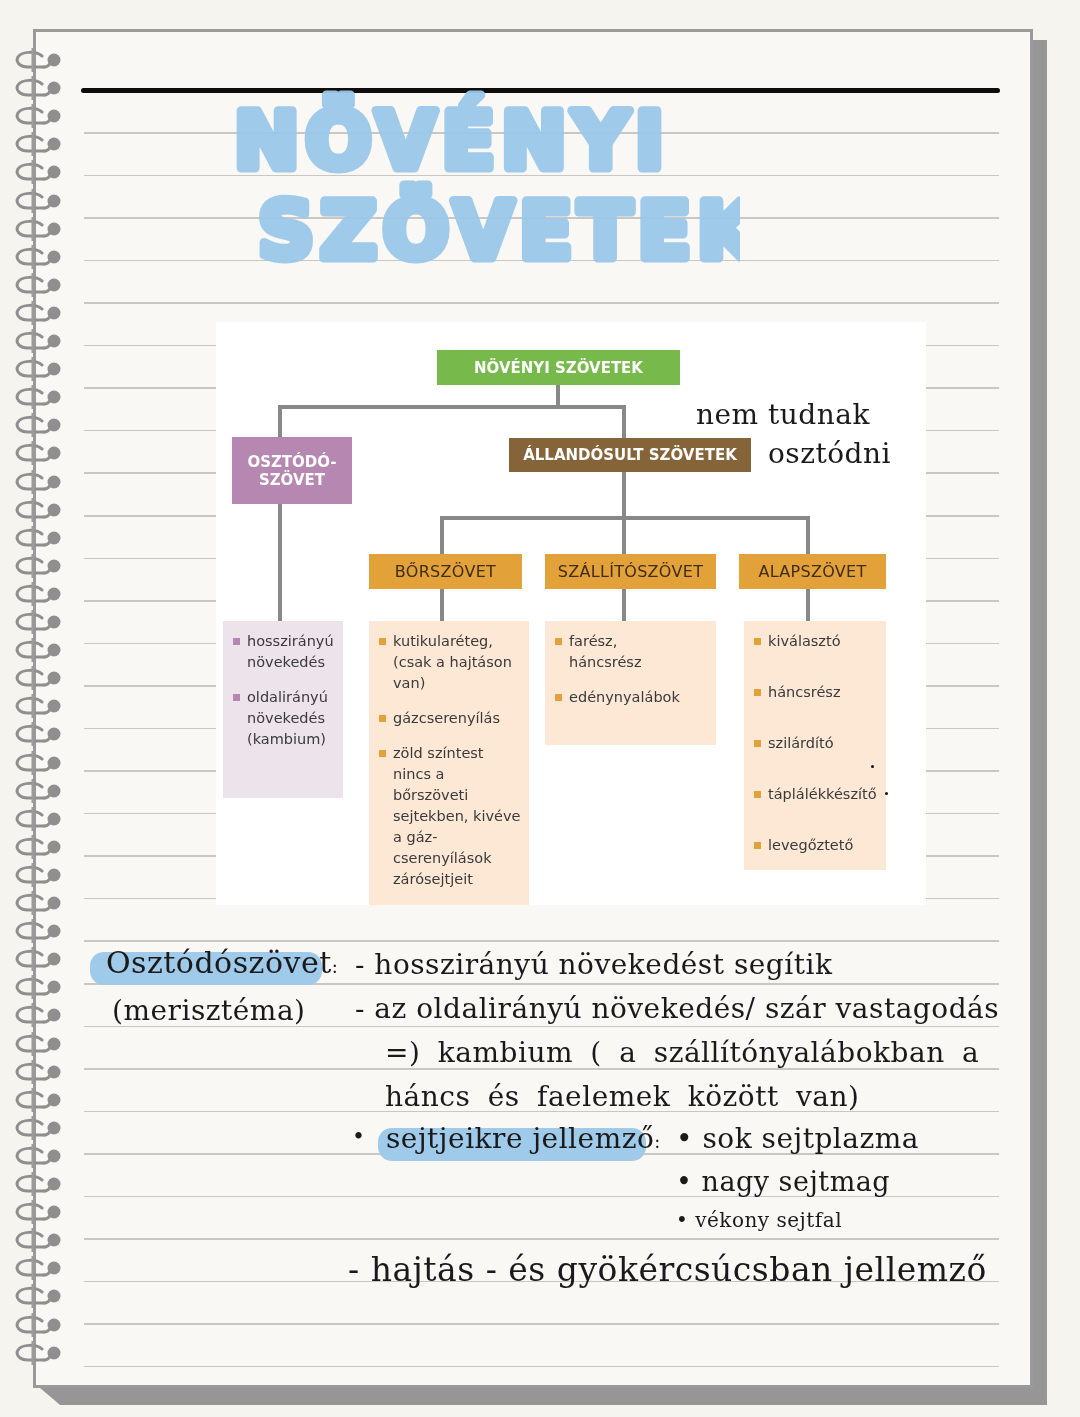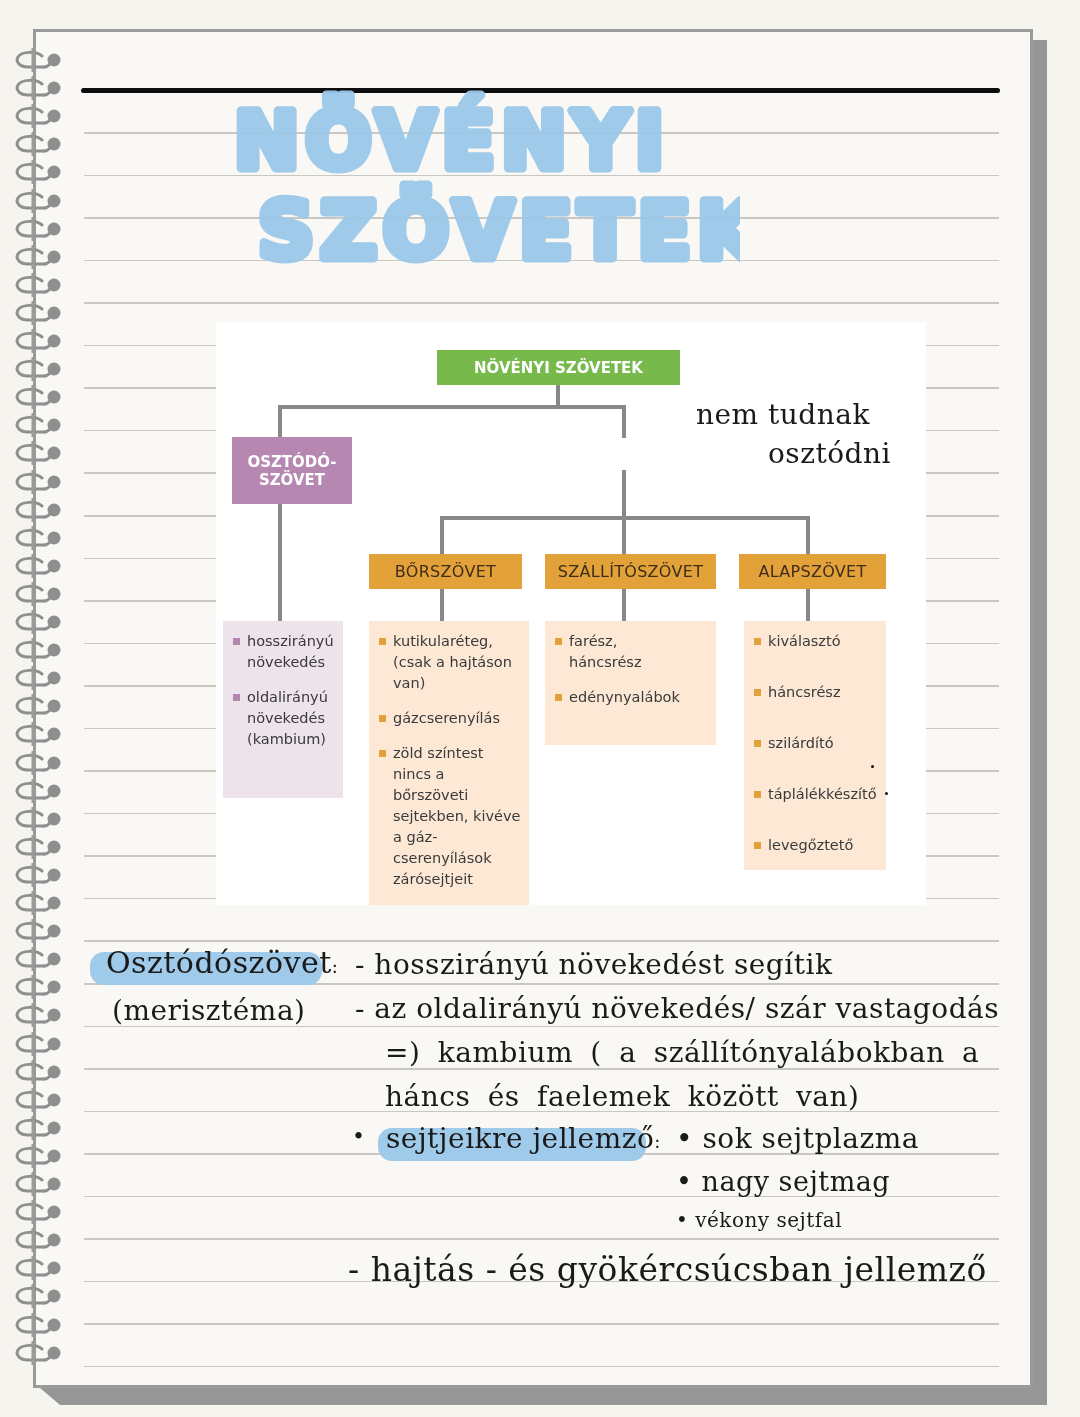--- a/index.html
+++ b/index.html
@@ -484,20 +484,21 @@
   <div class="line" style="left:590px;top:194px;width:4px;height:38px;"></div>
   <div class="line" style="left:224px;top:267px;width:4px;height:32px;"></div>
   <div class="line" style="left:406px;top:267px;width:4px;height:32px;"></div>
   <div class="line" style="left:590px;top:267px;width:4px;height:32px;"></div>
 
   <div class="node root" style="left:221px;top:28px;width:243px;height:35px;">NÖVÉNYI SZÖVETEK</div>
   <div class="node osz" style="left:7px;top:115px;width:120px;height:67px;flex-direction:column;margin-left:9px;">
     <span>OSZTÓDÓ-</span>
     <span>SZÖVET</span>
   </div>
+  <div class="node all" style="left:293px;top:116px;width:242px;height:34px;">ÁLLANDÓSULT SZÖVETEK</div>
 
   <div class="node sub" style="left:153px;top:232px;width:153px;height:35px;">BŐRSZÖVET</div>
   <div class="node sub" style="left:329px;top:232px;width:171px;height:35px;">SZÁLLÍTÓSZÖVET</div>
   <div class="node sub" style="left:523px;top:232px;width:147px;height:35px;">ALAPSZÖVET</div>
 
   <div class="box purple" style="left:7px;top:299px;width:120px;height:177px;">
     <div class="bullet">
       <span class="sq"></span>
       <span><span>hosszirányú</span><br><span>növekedés</span></span>
     </div>

